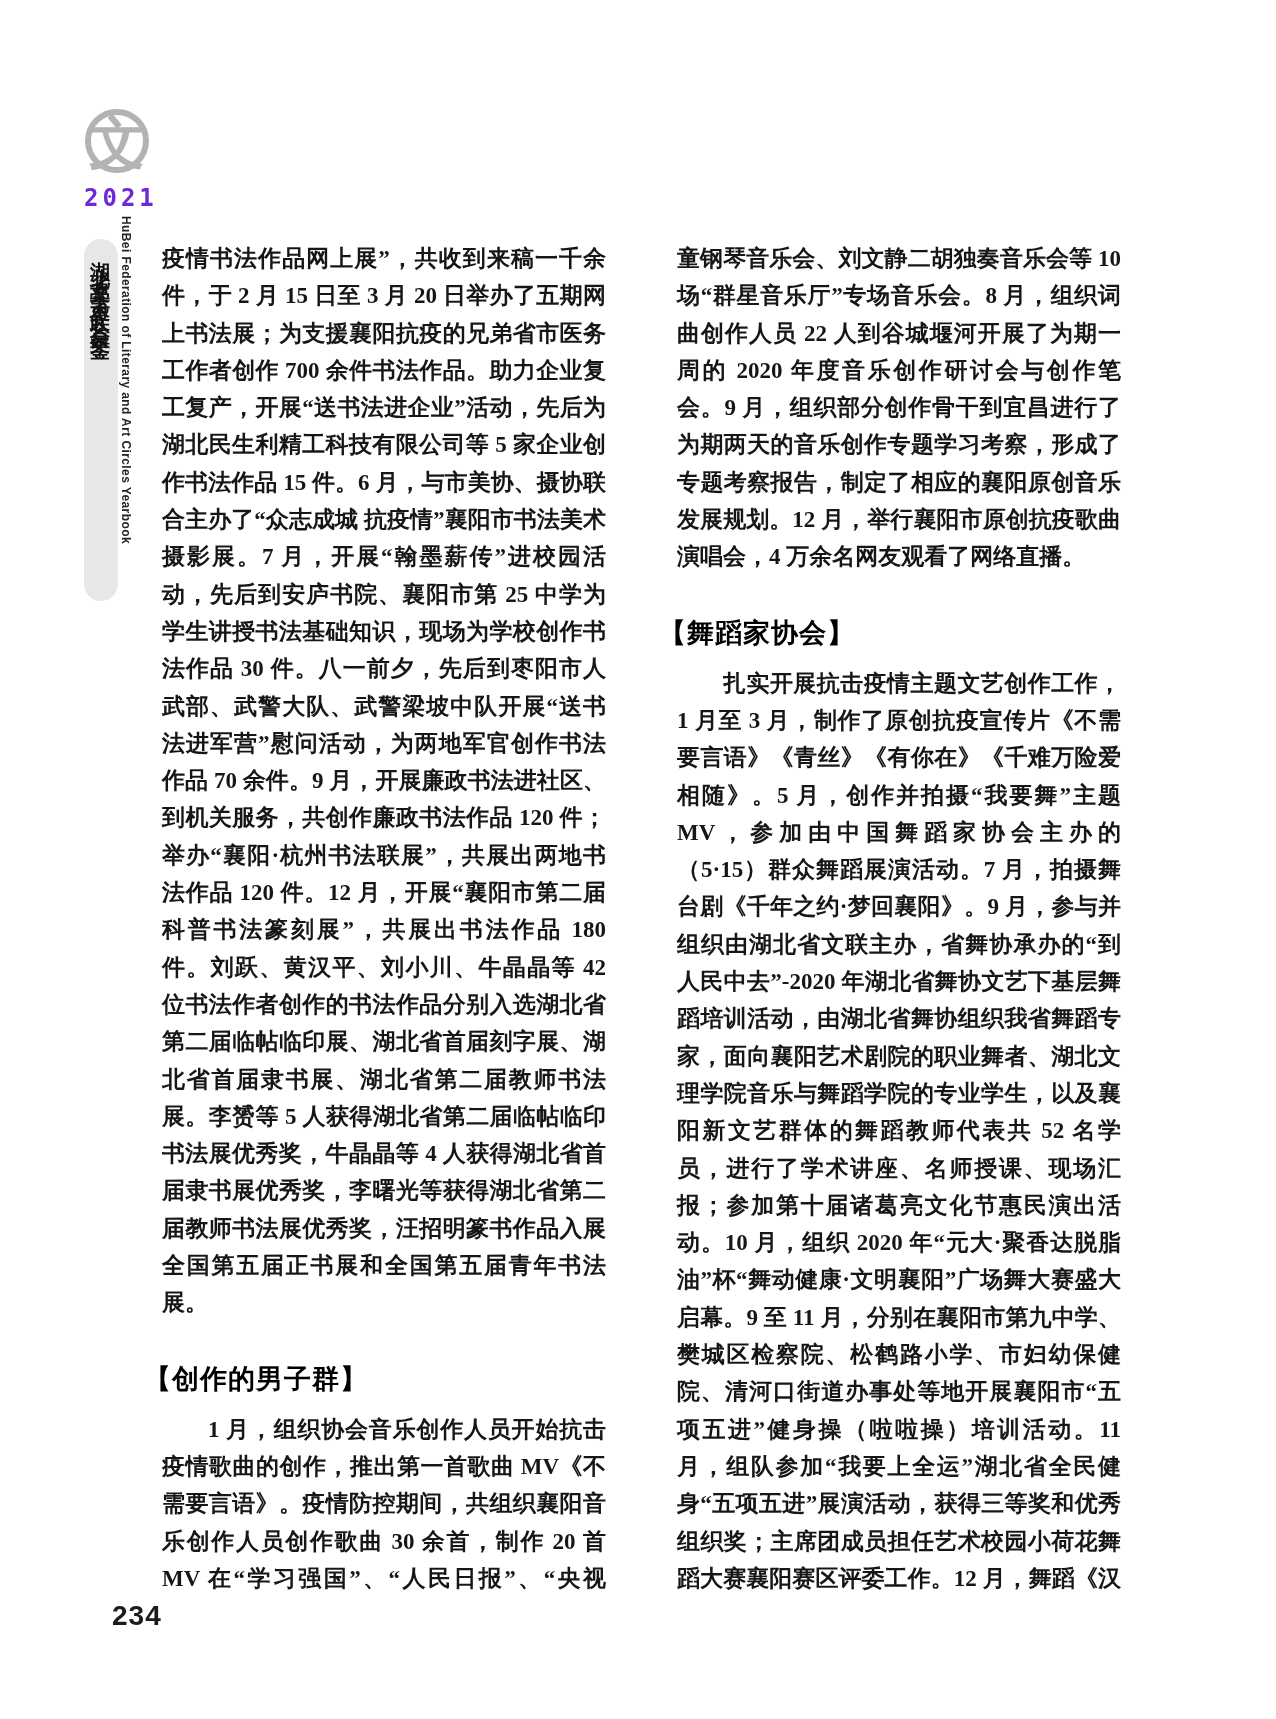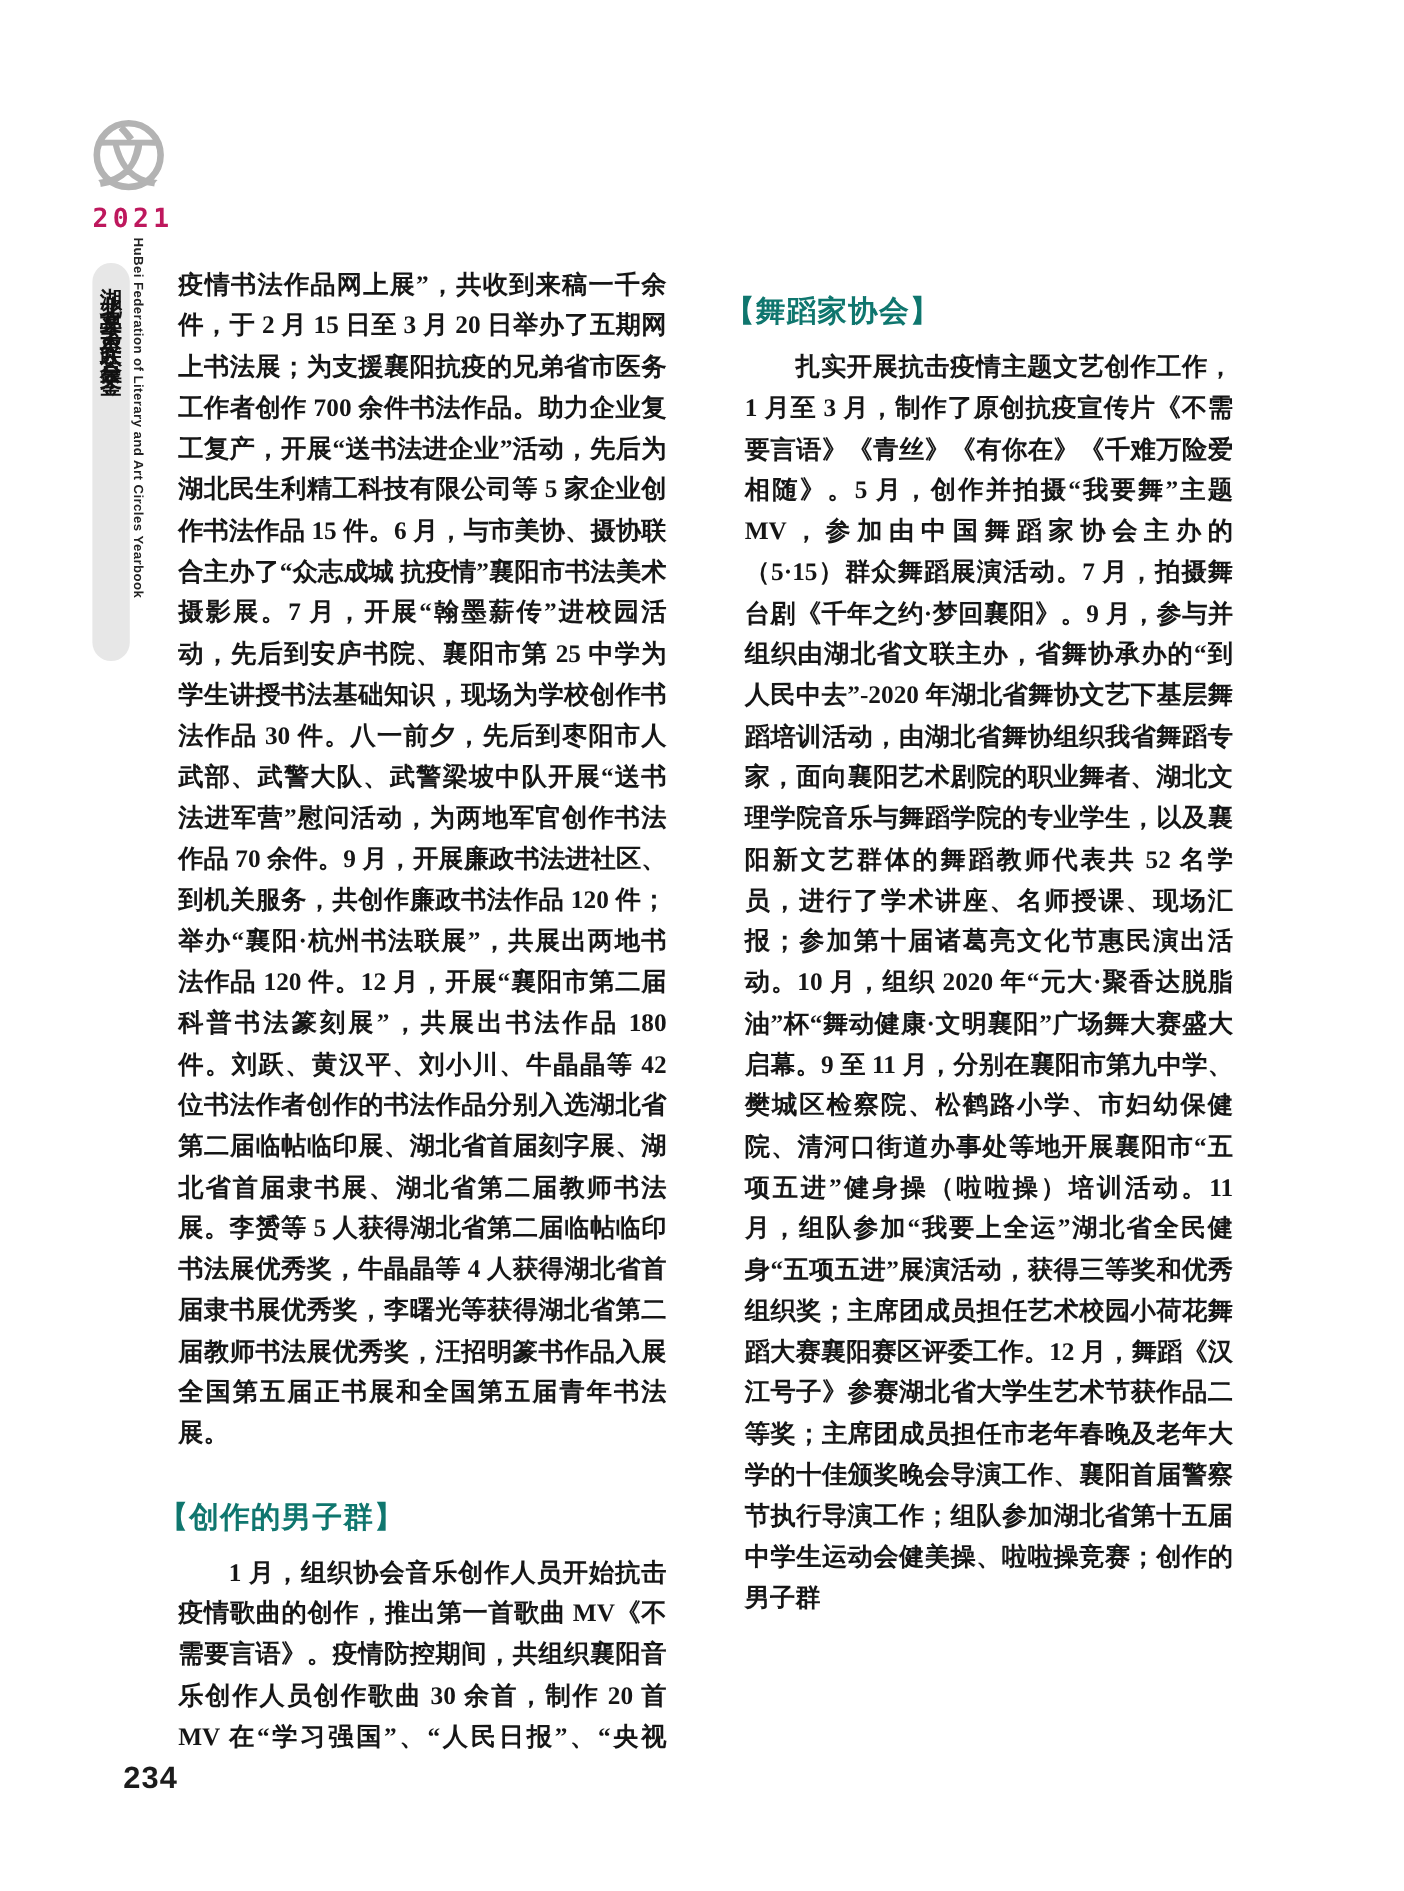--- a/index.html
+++ b/index.html
@@ -9,21 +9,21 @@
     background:#ffffff;
     overflow:hidden;
     font-family:"Liberation Serif","DejaVu Serif",serif;
     color:#161616;
   }
   
   .logo{position:absolute;left:80px;top:106px;width:74px;height:78px;}
   .year{
     position:absolute;left:84px;top:184px;
     font-family:"DejaVu Sans Mono",monospace;
-    font-weight:bold;font-size:24px;letter-spacing:4px;color:#be185d;
+    font-weight:bold;font-size:24px;letter-spacing:4px;color:#6d28d9;
   }
   
   .spine-bar{
     position:absolute;left:84px;top:239px;
     width:34px;height:362px;
     background:#e7e7e7;border-radius:17px;
     display:flex;align-items:flex-start;justify-content:center;
     padding-top:7px;box-sizing:border-box;
   }
   .spine-cn{
@@ -46,21 +46,21 @@
     color:#161616;
   }
   .col-left{left:148px;}
   .col-right{left:663px;}
   .para{margin:14px;overflow-wrap:break-word;}
   .indent{text-indent:2em;}
   .section-heading{
     margin:39px 0 14px -4px;
     font-family:"Liberation Sans","DejaVu Sans",sans-serif;
     font-weight:bold;font-size:27px;line-height:36px;letter-spacing:1px;
-    color:#0f766e;
+    color:#000000;
   }
   
   .page-number{
     position:absolute;left:112px;top:1600px;
     font-family:"Liberation Sans","DejaVu Sans",sans-serif;
     font-weight:bold;font-size:28px;letter-spacing:1px;color:#1c1c1c;
   }
 </style>
 </head>
 <body>
@@ -81,19 +81,20 @@
   </div>
   <div class="spine-en">HuBei Federation of Literary and Art Circles Yearbook</div>
 
   <div class="col col-left">
     <p class="para">疫情书法作品网上展”，共收到来稿一千余件，于 2 月 15 日至 3 月 20 日举办了五期网上书法展；为支援襄阳抗疫的兄弟省市医务工作者创作 700 余件书法作品。助力企业复工复产，开展“送书法进企业”活动，先后为湖北民生利精工科技有限公司等 5 家企业创作书法作品 15 件。6 月，与市美协、摄协联合主办了“众志成城 抗疫情”襄阳市书法美术摄影展。7 月，开展“翰墨薪传”进校园活动，先后到安庐书院、襄阳市第 25 中学为学生讲授书法基础知识，现场为学校创作书法作品 30 件。八一前夕，先后到枣阳市人武部、武警大队、武警梁坡中队开展“送书法进军营”慰问活动，为两地军官创作书法作品 70 余件。9 月，开展廉政书法进社区、到机关服务，共创作廉政书法作品 120 件；举办“襄阳·杭州书法联展”，共展出两地书法作品 120 件。12 月，开展“襄阳市第二届科普书法篆刻展”，共展出书法作品 180 件。刘跃、黄汉平、刘小川、牛晶晶等 42 位书法作者创作的书法作品分别入选湖北省第二届临帖临印展、湖北省首届刻字展、湖北省首届隶书展、湖北省第二届教师书法展。李赟等 5 人获得湖北省第二届临帖临印书法展优秀奖，牛晶晶等 4 人获得湖北省首届隶书展优秀奖，李曙光等获得湖北省第二届教师书法展优秀奖，汪招明篆书作品入展全国第五届正书展和全国第五届青年书法展。</p>
     <h2 class="section-heading">【创作的男子群】</h2>
     <p class="para indent">1 月，组织协会音乐创作人员开始抗击疫情歌曲的创作，推出第一首歌曲 MV《不需要言语》。疫情防控期间，共组织襄阳音乐创作人员创作歌曲 30 余首，制作 20 首 MV 在“学习强国”、“人民日报”、“央视频”等平台推出。其中《你的眼睛像那花蕾》、《爱等你回家》入选中宣部举办的全国优秀抗疫歌曲展播，《你的眼睛像那花蕾》被省文联和省广播电视台重点推介。先后成功举办了全市优秀钢琴教师“迎新春”音乐会、襄阳市少年儿</p>
   </div>
 
   <div class="col col-right">
+    <p class="para">童钢琴音乐会、刘文静二胡独奏音乐会等 10 场“群星音乐厅”专场音乐会。8 月，组织词曲创作人员 22 人到谷城堰河开展了为期一周的 2020 年度音乐创作研讨会与创作笔会。9 月，组织部分创作骨干到宜昌进行了为期两天的音乐创作专题学习考察，形成了专题考察报告，制定了相应的襄阳原创音乐发展规划。12 月，举行襄阳市原创抗疫歌曲演唱会，4 万余名网友观看了网络直播。</p>
     <h2 class="section-heading">【舞蹈家协会】</h2>
     <p class="para indent">扎实开展抗击疫情主题文艺创作工作，1 月至 3 月，制作了原创抗疫宣传片《不需要言语》《青丝》《有你在》《千难万险爱相随》。5 月，创作并拍摄“我要舞”主题 MV，参加由中国舞蹈家协会主办的（5·15）群众舞蹈展演活动。7 月，拍摄舞台剧《千年之约·梦回襄阳》。9 月，参与并组织由湖北省文联主办，省舞协承办的“到人民中去”-2020 年湖北省舞协文艺下基层舞蹈培训活动，由湖北省舞协组织我省舞蹈专家，面向襄阳艺术剧院的职业舞者、湖北文理学院音乐与舞蹈学院的专业学生，以及襄阳新文艺群体的舞蹈教师代表共 52 名学员，进行了学术讲座、名师授课、现场汇报；参加第十届诸葛亮文化节惠民演出活动。10 月，组织 2020 年“元大·聚香达脱脂油”杯“舞动健康·文明襄阳”广场舞大赛盛大启幕。9 至 11 月，分别在襄阳市第九中学、樊城区检察院、松鹤路小学、市妇幼保健院、清河口街道办事处等地开展襄阳市“五项五进”健身操（啦啦操）培训活动。11 月，组队参加“我要上全运”湖北省全民健身“五项五进”展演活动，获得三等奖和优秀组织奖；主席团成员担任艺术校园小荷花舞蹈大赛襄阳赛区评委工作。12 月，舞蹈《汉江号子》参赛湖北省大学生艺术节获作品二等奖；主席团成员担任市老年春晚及老年大学的十佳颁奖晚会导演工作、襄阳首届警察节执行导演工作；组队参加湖北省第十五届中学生运动会健美操、啦啦操竞赛；创作的男子群</p>
   </div>
 
   <div class="page-number">234</div>
 
 </div>
 
 </body></html>

